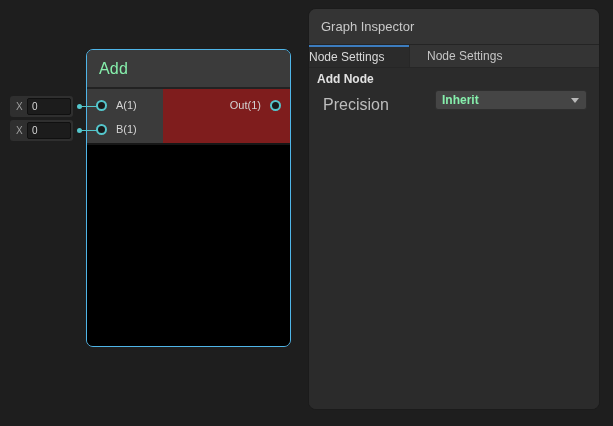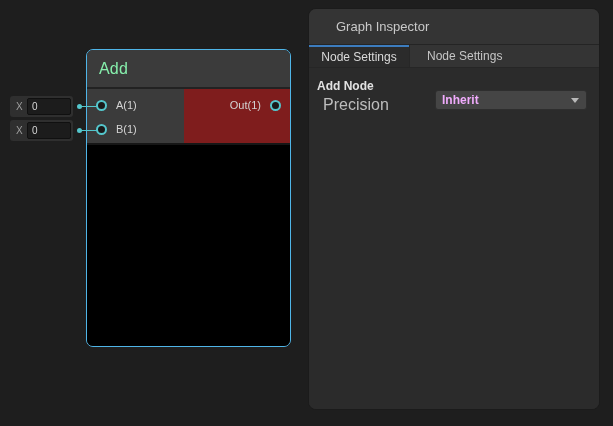--- a/index.html
+++ b/index.html
@@ -15,21 +15,21 @@
     position:absolute; left:86px; top:49px; width:203px; height:296px;
     background:#2B2B2B; border:1.5px solid #4FB5E8; border-radius:7px;
     overflow:hidden; display:flex; flex-direction:column; z-index:2;
   }
   .node-header {
     height:37px; flex:0 0 37px; background:#3B3B3B; border-bottom:2px solid #222222;
     display:flex; align-items:center; padding-left:12px;
     color:#86efac; font-size:16px; letter-spacing:.2px;
   }
   .node-ports { height:54px; flex:0 0 54px; display:flex; border-bottom:2px solid #161616; }
-  .ports-in  { width:97px; background:#3B3B3B; padding-top:4px; box-sizing:border-box; }
+  .ports-in  { width:76px; background:#3B3B3B; padding-top:4px; box-sizing:border-box; }
   .ports-out { flex:1; background:#7f1d1d; padding-top:4px; box-sizing:border-box; }
   .port-row { height:24px; display:flex; align-items:center; gap:9px; padding-left:9px; }
   .port-row.out { justify-content:flex-end; padding-left:0; padding-right:9px; }
   .port-ring {
     width:7px; height:7px; border:2px solid #54C6CC; border-radius:50%;
     background:#1A1A1A; flex:0 0 auto;
   }
   .port-label { font-size:11px; color:#D4D4D4; }
   .node-preview { flex:1; background:#000000; }
 
@@ -55,40 +55,40 @@
   #dot-b { top:128px; }
 
   
   .panel {
     position:absolute; left:308px; top:8px; width:292px; height:402px;
     background:#2B2B2B; border:1px solid #1B1B1B; border-radius:8px;
     box-sizing:border-box; overflow:hidden; display:flex; flex-direction:column; z-index:2;
   }
   .panel-header {
     height:35px; flex:0 0 35px; background:#343434; border-bottom:1px solid #242424;
-    display:flex; align-items:center; padding-left:27px;
+    display:flex; align-items:center; padding-left:12px;
     color:#C9C9C9; font-size:13px;
   }
   .tab-bar { height:22px; flex:0 0 22px; background:#343434; display:flex; border-bottom:1px solid #262626; }
   .tab {
     font-size:12px; color:#C6C6C6; display:flex; align-items:center;
-    justify-content:center; box-sizing:border-box; cursor:default;
+    box-sizing:border-box; cursor:default;
   }
   .tab.active {
     width:100px; background:#2B2B2B; border-top:2px solid #3C7CBE; color:#DADADA;
   }
   .tab.inactive { padding:0 17px; border-left:1px solid #272727; }
   .panel-body { flex:1; position:relative; background:#2B2B2B; }
-  .section-title { position:absolute; left:8px; top:11px; font-size:12px; font-weight:bold; color:#E2E2E2; }
+  .section-title { position:absolute; left:8px; top:4px; font-size:12px; font-weight:bold; color:#E2E2E2; }
   .field-label { position:absolute; left:14px; top:28px; font-size:16px; color:#BDBDBD; }
   .dropdown {
     position:absolute; left:126px; top:22px; width:152px; height:20px;
     background:#454545; border:1px solid #2E2E2E; border-radius:3px;
     box-sizing:border-box; display:flex; align-items:center; padding-left:6px;
-    color:#f0abfc; font-size:12px; font-weight:bold; cursor:default;
+    color:#86efac; font-size:12px; font-weight:bold; cursor:default;
   }
   .dropdown-arrow {
     position:absolute; right:7px; top:7px; width:0; height:0;
     border-left:4px solid transparent; border-right:4px solid transparent;
     border-top:5px solid #B9B9B9;
   }
 </style>
 </head>
 <body>
 

